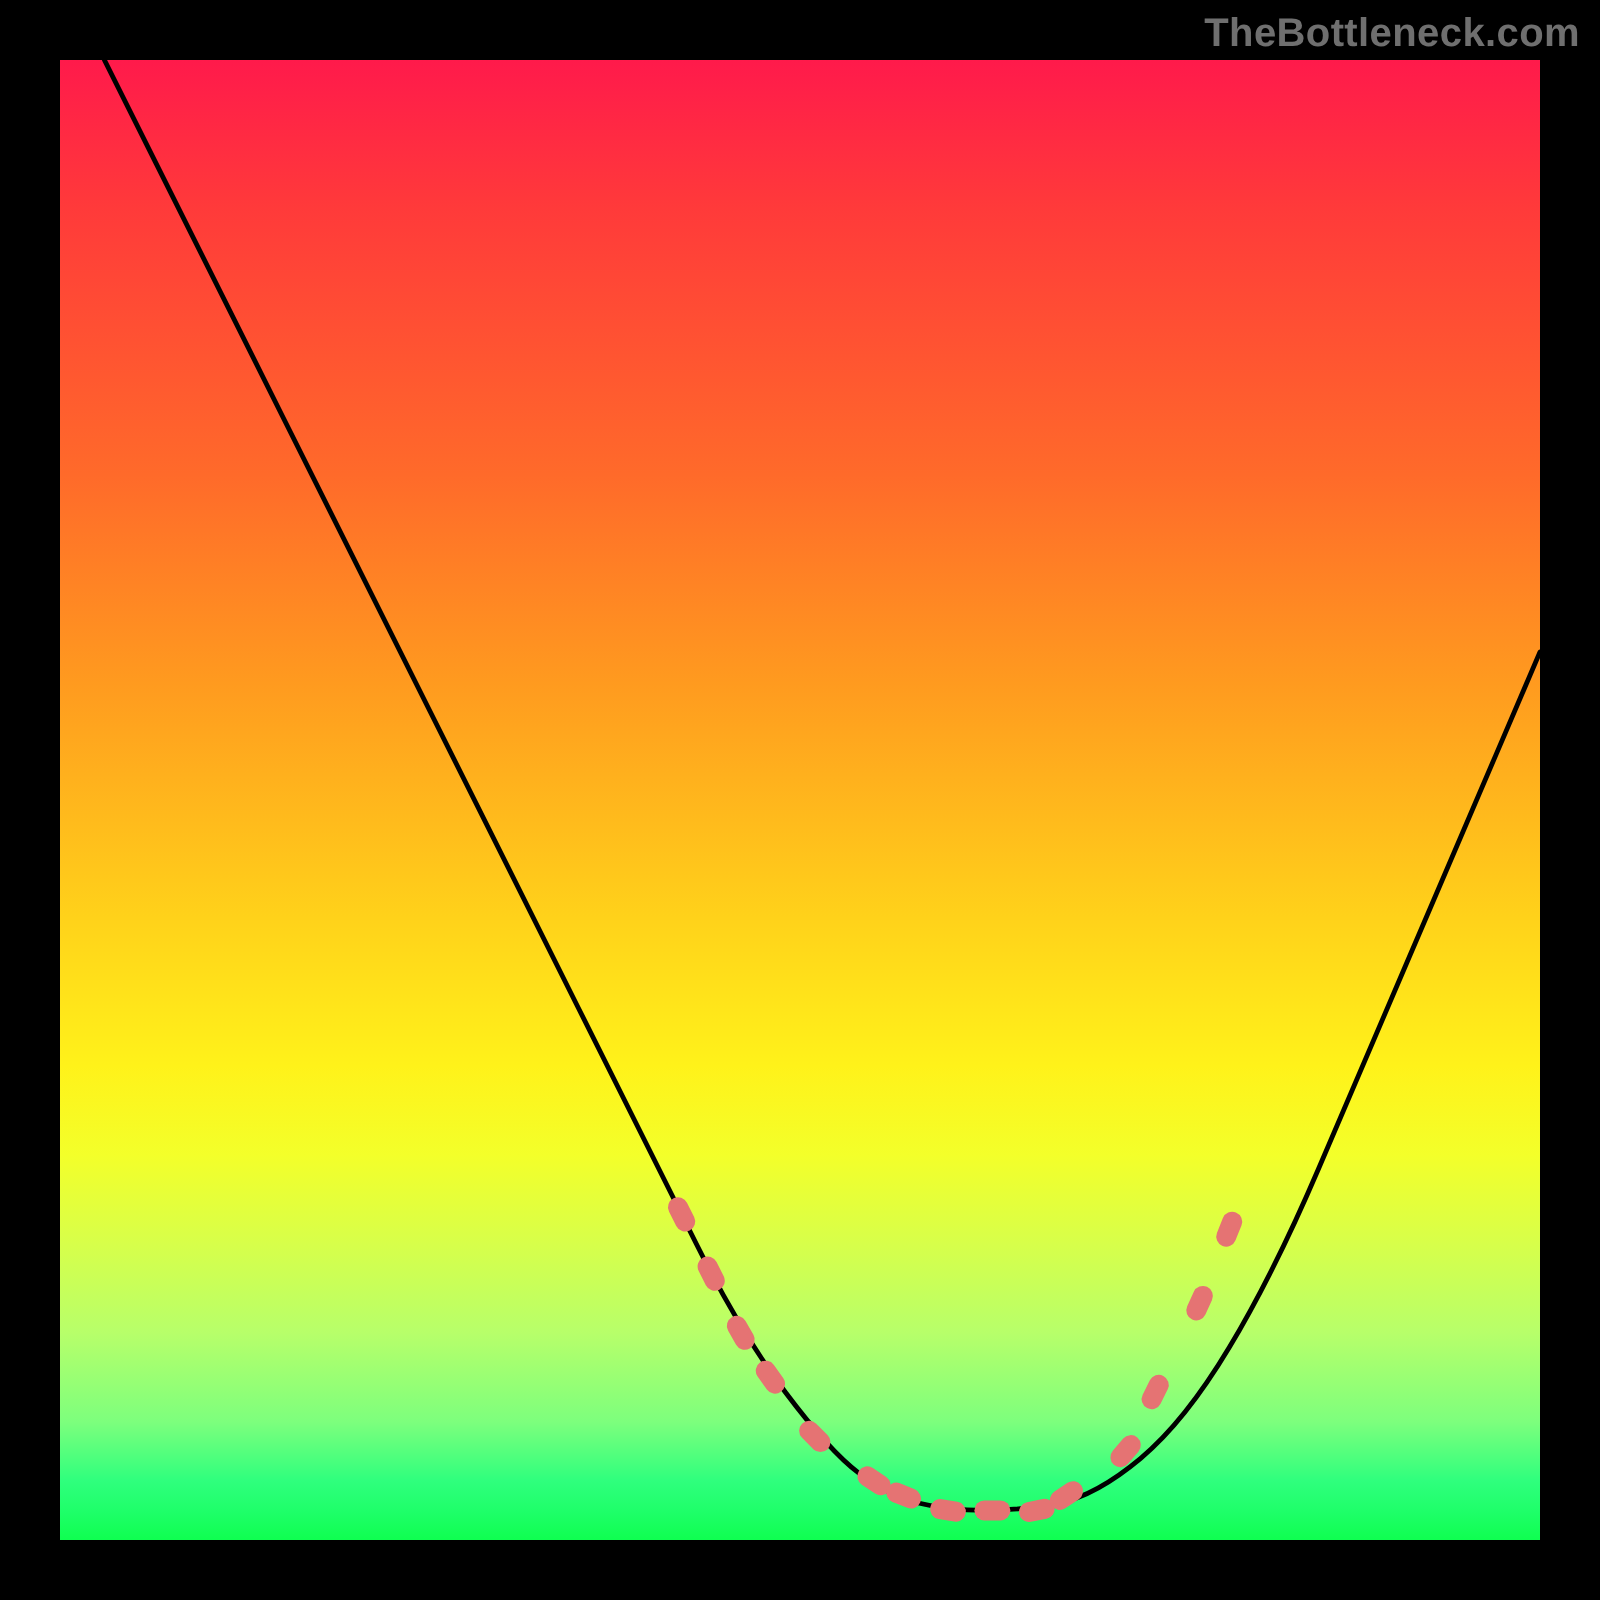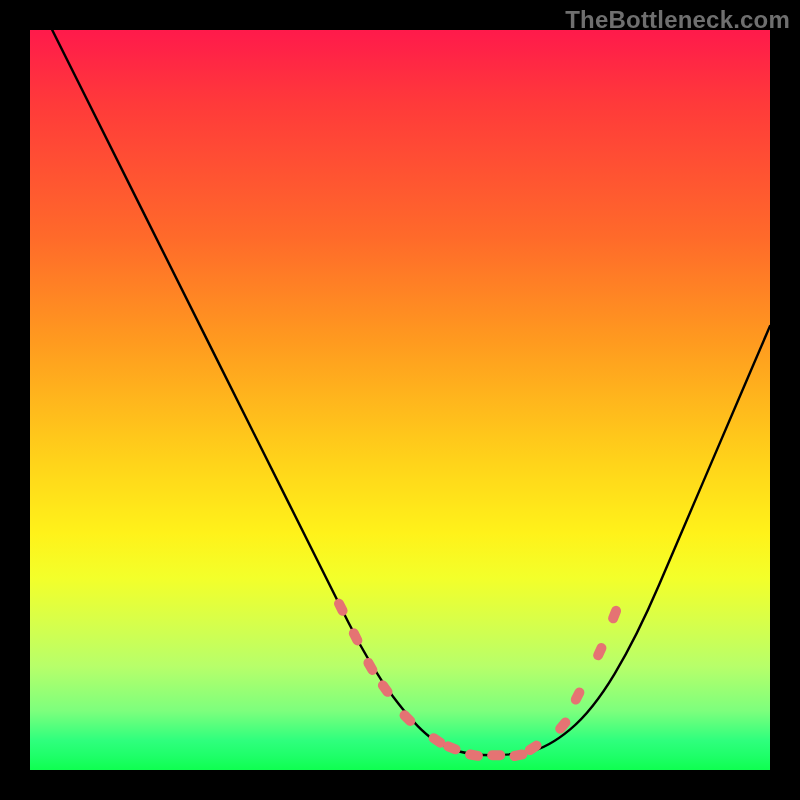--- a/index.html
+++ b/index.html
@@ -41,21 +41,21 @@
       #1fff6a 98%,
       #0fff50 100%
     );
     overflow: hidden;
   }
   .watermark {
     position: absolute;
     top: 6px;
     right: 10px;
     font-family: Arial, Helvetica, sans-serif;
-    font-size: 24px;
+    font-size: 20px;
     font-weight: 600;
     color: #6f6f6f;
     letter-spacing: 0.2px;
     user-select: none;
   }
   svg.curve {
     position: absolute;
     left: 0;
     top: 0;
     width: 740px;

